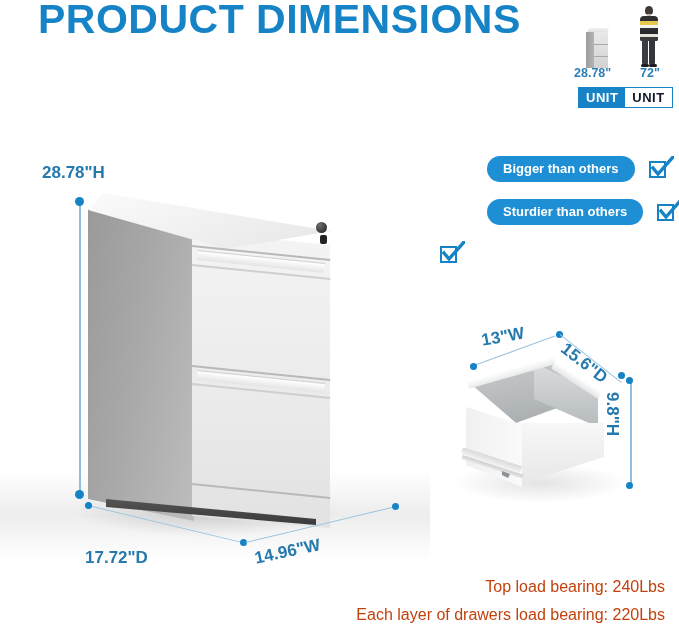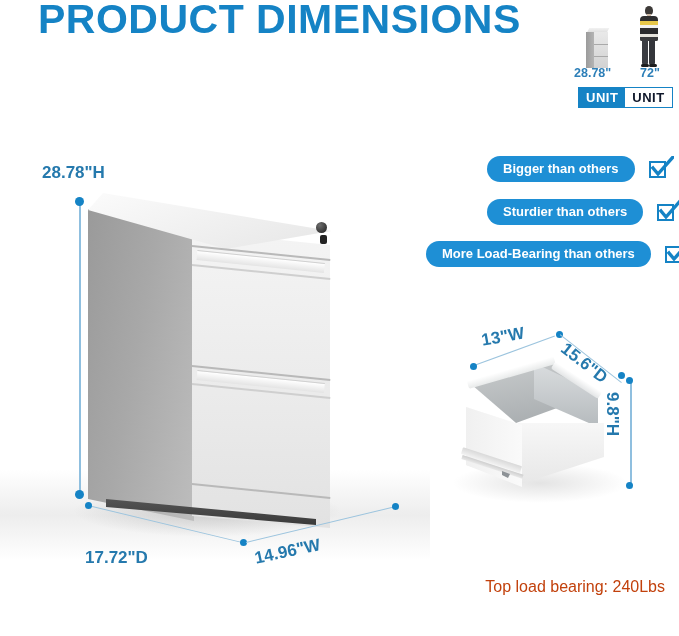--- a/index.html
+++ b/index.html
@@ -251,21 +251,20 @@
     <div class="pill">Sturdier than others</div>
     <div class="chk">
       <div class="box"></div>
       <svg width="24" height="24" viewBox="0 0 24 24">
         <path d="M3 12 L8 18 L23 1" stroke="#1583c5" stroke-width="3.4" fill="none" stroke-linecap="square"></path>
       </svg>
     </div>
   </div>
 
   <div class="feature-row" id="feat2">
-    <div class="pill">More Load-Bearing than others</div>
     <div class="chk">
       <div class="box"></div>
       <svg width="24" height="24" viewBox="0 0 24 24">
         <path d="M3 12 L8 18 L23 1" stroke="#1583c5" stroke-width="3.4" fill="none" stroke-linecap="square"></path>
       </svg>
     </div>
   </div>
 
   <div class="abs" id="cabinet">
     <div class="cab-shadow"></div>
@@ -320,14 +319,15 @@
   <div class="dline abs" id="dr-d-line"></div>
   <div class="dot sm abs" id="dr-d-dotb"></div>
   <div class="abs" id="dr-d-label">15.6"D</div>
 
   <div class="dline abs" id="dr-h-line"></div>
   <div class="dot sm abs" id="dr-h-dota"></div>
   <div class="dot sm abs" id="dr-h-dotb"></div>
   <div class="abs" id="dr-h-label">9.8"H</div>
 
   <div class="note" id="note0">Top load bearing: 240Lbs</div>
+  <div class="note" id="note1">Each layer of drawers load bearing: 220Lbs</div>
 
 </div>
 
 </body></html>

